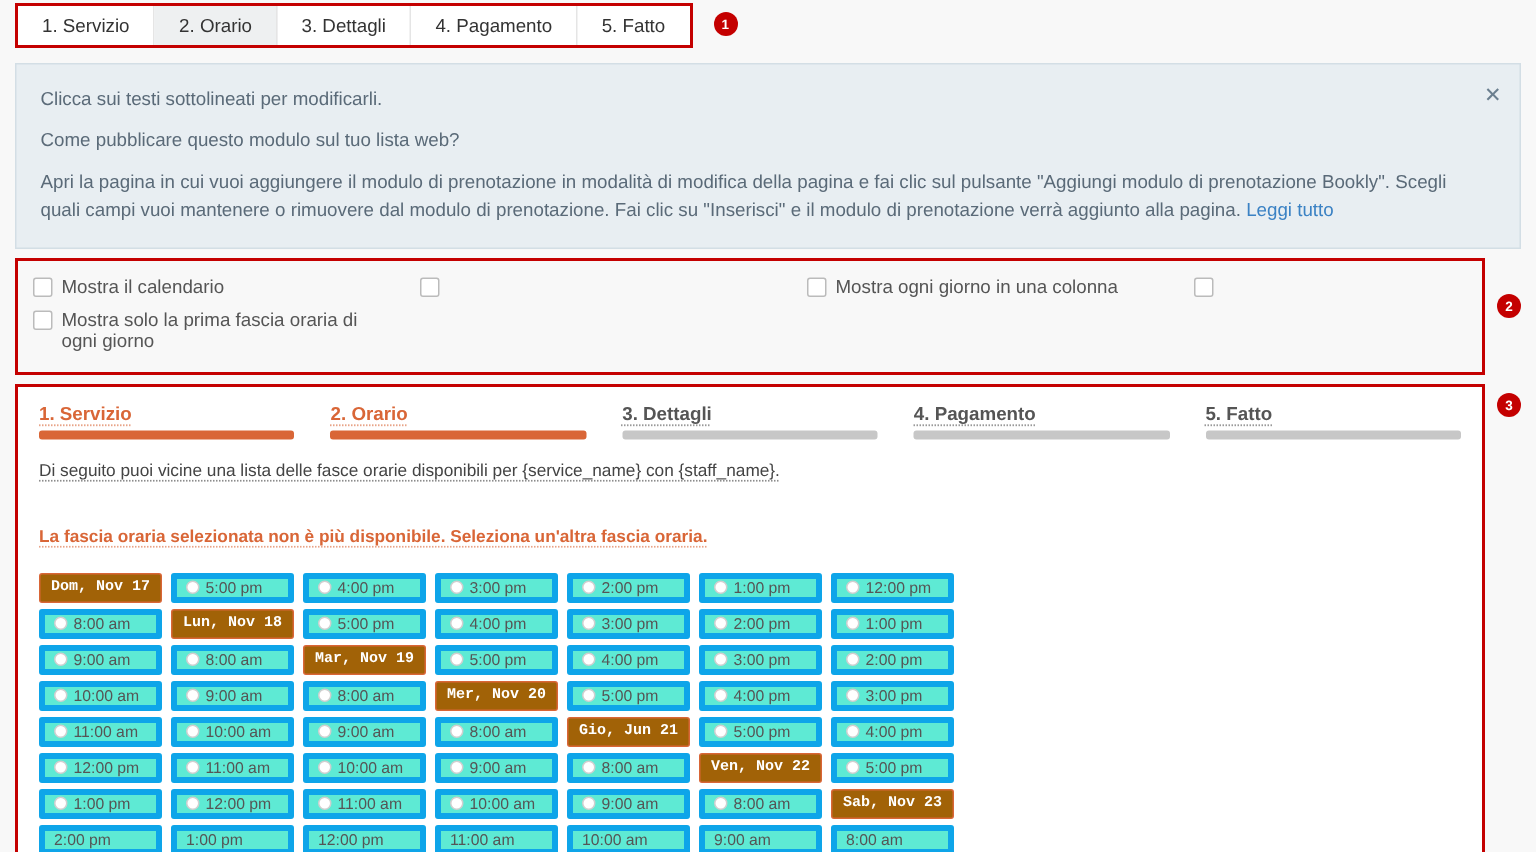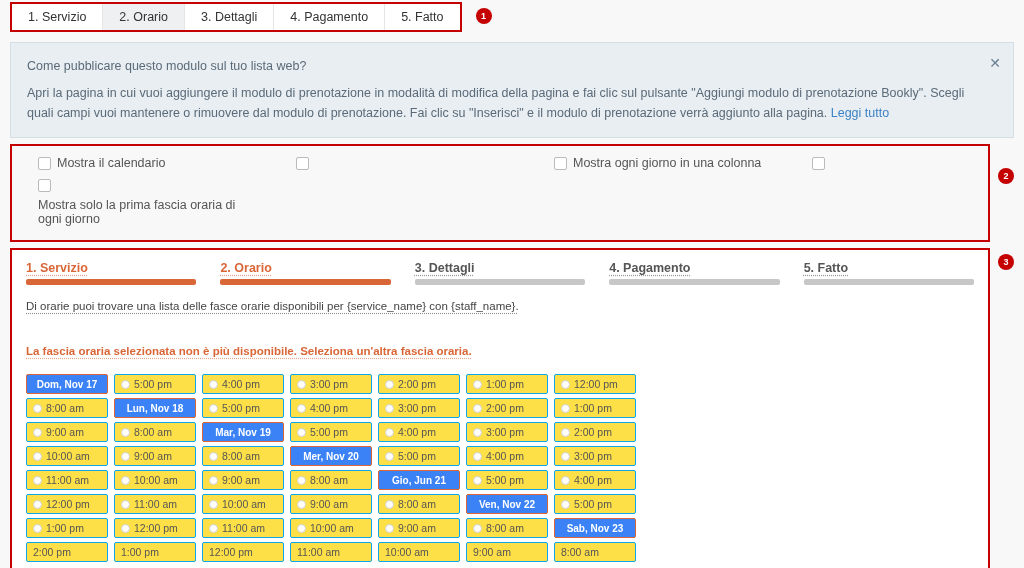--- a/index.html
+++ b/index.html
@@ -17,73 +17,74 @@
   .mk1 { margin-left: 6px; margin-top: 6px; }
 
   
   .alert { position: relative; background: #e8eef2; border: 1px solid #d3dee5; padding: 14px 28px 14px 16px; margin-top: 10px; font-size: 12.5px; color: #5a6a78; line-height: 1.55; }
   .alert .al-line { margin-bottom: 8px; }
   .alert .close { position: absolute; top: 10px; right: 12px; color: #6b7f8f; font-size: 14px; cursor: pointer; }
   .alert .link { color: #3b82c4; text-decoration: none; }
 
   
   .opts-wrap { display: flex; align-items: flex-start; gap: 8px; margin-top: 6px; }
-  .opts { flex: 1; border: 2px solid #c40000; background: transparent; padding: 10px 10px 14px 26px; }
+  .opts { flex: 1; border: 2px solid #c40000; background: transparent; padding: 10px 10px 14px 10px; }
   .opts-row1 { display: flex; gap: 18px; }
   .opt-item { display: flex; align-items: flex-start; gap: 6px; font-size: 12.5px; color: #555; }
   .opt-item .cb { width: 13px; height: 13px; border: 1px solid #bbb; border-radius: 2px; background: #fff; flex-shrink: 0; margin-top: 1px; }
   .o1 { flex: 0 0 240px; }
   .o2 { flex: 0 0 240px; }
   .o3 { flex: 0 0 240px; }
   .o4 { flex: 1; }
   .opts-row2 { margin-top: 8px; }
-  .o5 { max-width: 220px; flex-direction: column; }
+  .o5 { max-width: 220px; }
   .mk2 { margin-top: 24px; }
 
   
   .prev-wrap { display: flex; align-items: flex-start; gap: 8px; margin-top: 6px; }
   .preview { flex: 1; border: 2px solid #c40000; background: #fff; padding: 10px 14px 14px 14px; }
   .mk3 { margin-top: 6px; }
 
   .stepper { display: flex; gap: 24px; }
   .step { flex: 1; }
   .step-lbl { font-size: 12.5px; font-weight: 700; color: #555; text-decoration: underline dotted rgba(0,0,0,0.4); text-underline-offset: 3px; }
   .step.active .step-lbl { color: #d96637; text-decoration-color: rgba(217,102,55,0.6); }
   .step-bar { height: 6px; background: #c7c7c7; margin-top: 4px; border-radius: 2px; }
   .step.active .step-bar { background: #d96637; }
 
   .helper { margin-top: 12px; font-size: 11.5px; line-height: 1.6; }
   .helper .dotu { text-decoration: underline dotted rgba(0,0,0,0.45); text-underline-offset: 3px; color: #444; }
   .helper .warn { color: #d96637; font-weight: 700; text-decoration: underline dotted rgba(217,102,55,0.6); text-underline-offset: 3px; display: inline-block; margin-top: 8px; }
 
   .grid { display: flex; gap: 6px; margin-top: 14px; overflow: hidden; }
   .col { display: flex; flex-direction: column; gap: 4px; width: 82px; }
-  .slot, .dayhdr { height: 20px; border: 1px solid #0ea5e9; border-radius: 2px; font-size: 10.5px; display: flex; align-items: center; padding: 0 6px; gap: 4px; background: #fde047; }
+  .slot, .dayhdr { height: 20px; border: 4px solid #0ea5e9; border-radius: 2px; font-size: 10.5px; display: flex; align-items: center; padding: 0 6px; gap: 4px; background: #5eead4; }
   .slot .r { width: 9px; height: 9px; border: 1px solid #cfcfcf; border-radius: 50%; background: #fff; flex-shrink: 0; }
   .slot .t { color: #555; }
-  .dayhdr { background: #3b82f6; color: #fff; border: 1px solid #d96637; font-weight: 700; justify-content: center; padding: 0 3px; font-size: 10px; white-space: nowrap; }
+  .dayhdr { background: #a16207; color: #fff; border: 1px solid #d96637; font-weight: 700; justify-content: center; padding: 0 3px; font-size: 10px; white-space: nowrap; font-family: Liberation Mono, monospace; }
 </style>
 </head>
 <body>
 
 <div class="outer">
 
   <div class="tabs-row">
     <div class="tabs">
       <div class="tab">1. Servizio</div>
       <div class="tab active">2. Orario</div>
       <div class="tab">3. Dettagli</div>
       <div class="tab">4. Pagamento</div>
       <div class="tab">5. Fatto</div>
     </div>
     <span class="marker mk1">1</span>
   </div>
 
   <div class="alert">
     <span class="close">✕</span>
+    <div class="al-line">Clicca sui testi sottolineati per modificarli.</div>
     <div class="al-line">Come pubblicare questo modulo sul tuo lista web?</div>
     <div>
       <span>Apri la pagina in cui vuoi aggiungere il modulo di prenotazione in modalità di modifica della pagina e fai clic sul pulsante "Aggiungi modulo di prenotazione Bookly". Scegli quali campi vuoi mantenere o rimuovere dal modulo di prenotazione. Fai clic su "Inserisci" e il modulo di prenotazione verrà aggiunto alla pagina. </span><a href="#" class="link">Leggi tutto</a>
     </div>
   </div>
 
   <div class="opts-wrap">
     <div class="opts">
       <div class="opts-row1">
         <label class="opt-item o1">
@@ -116,21 +117,21 @@
 
       <div class="stepper">
         <div class="step active"><span class="step-lbl">1. Servizio</span><div class="step-bar"></div></div>
         <div class="step active"><span class="step-lbl">2. Orario</span><div class="step-bar"></div></div>
         <div class="step"><span class="step-lbl">3. Dettagli</span><div class="step-bar"></div></div>
         <div class="step"><span class="step-lbl">4. Pagamento</span><div class="step-bar"></div></div>
         <div class="step"><span class="step-lbl">5. Fatto</span><div class="step-bar"></div></div>
       </div>
 
       <div class="helper">
-        <span class="dotu">Di orarie puoi trovare una lista delle fasce orarie disponibili per {service_name} con {staff_name}.</span><br>
+        <span class="dotu">Di seguito puoi vicine una lista delle fasce orarie disponibili per {service_name} con {staff_name}.</span><br>
         <br>
         <span class="warn">La fascia oraria selezionata non è più disponibile. Seleziona un'altra fascia oraria.</span>
       </div>
 
       <div class="grid" id="time-grid">
           <div class="col">
             <div class="dayhdr">Dom, Nov 17</div>
             <div class="slot">
               <span class="r"></span>
               <span class="t">8:00 am</span>

